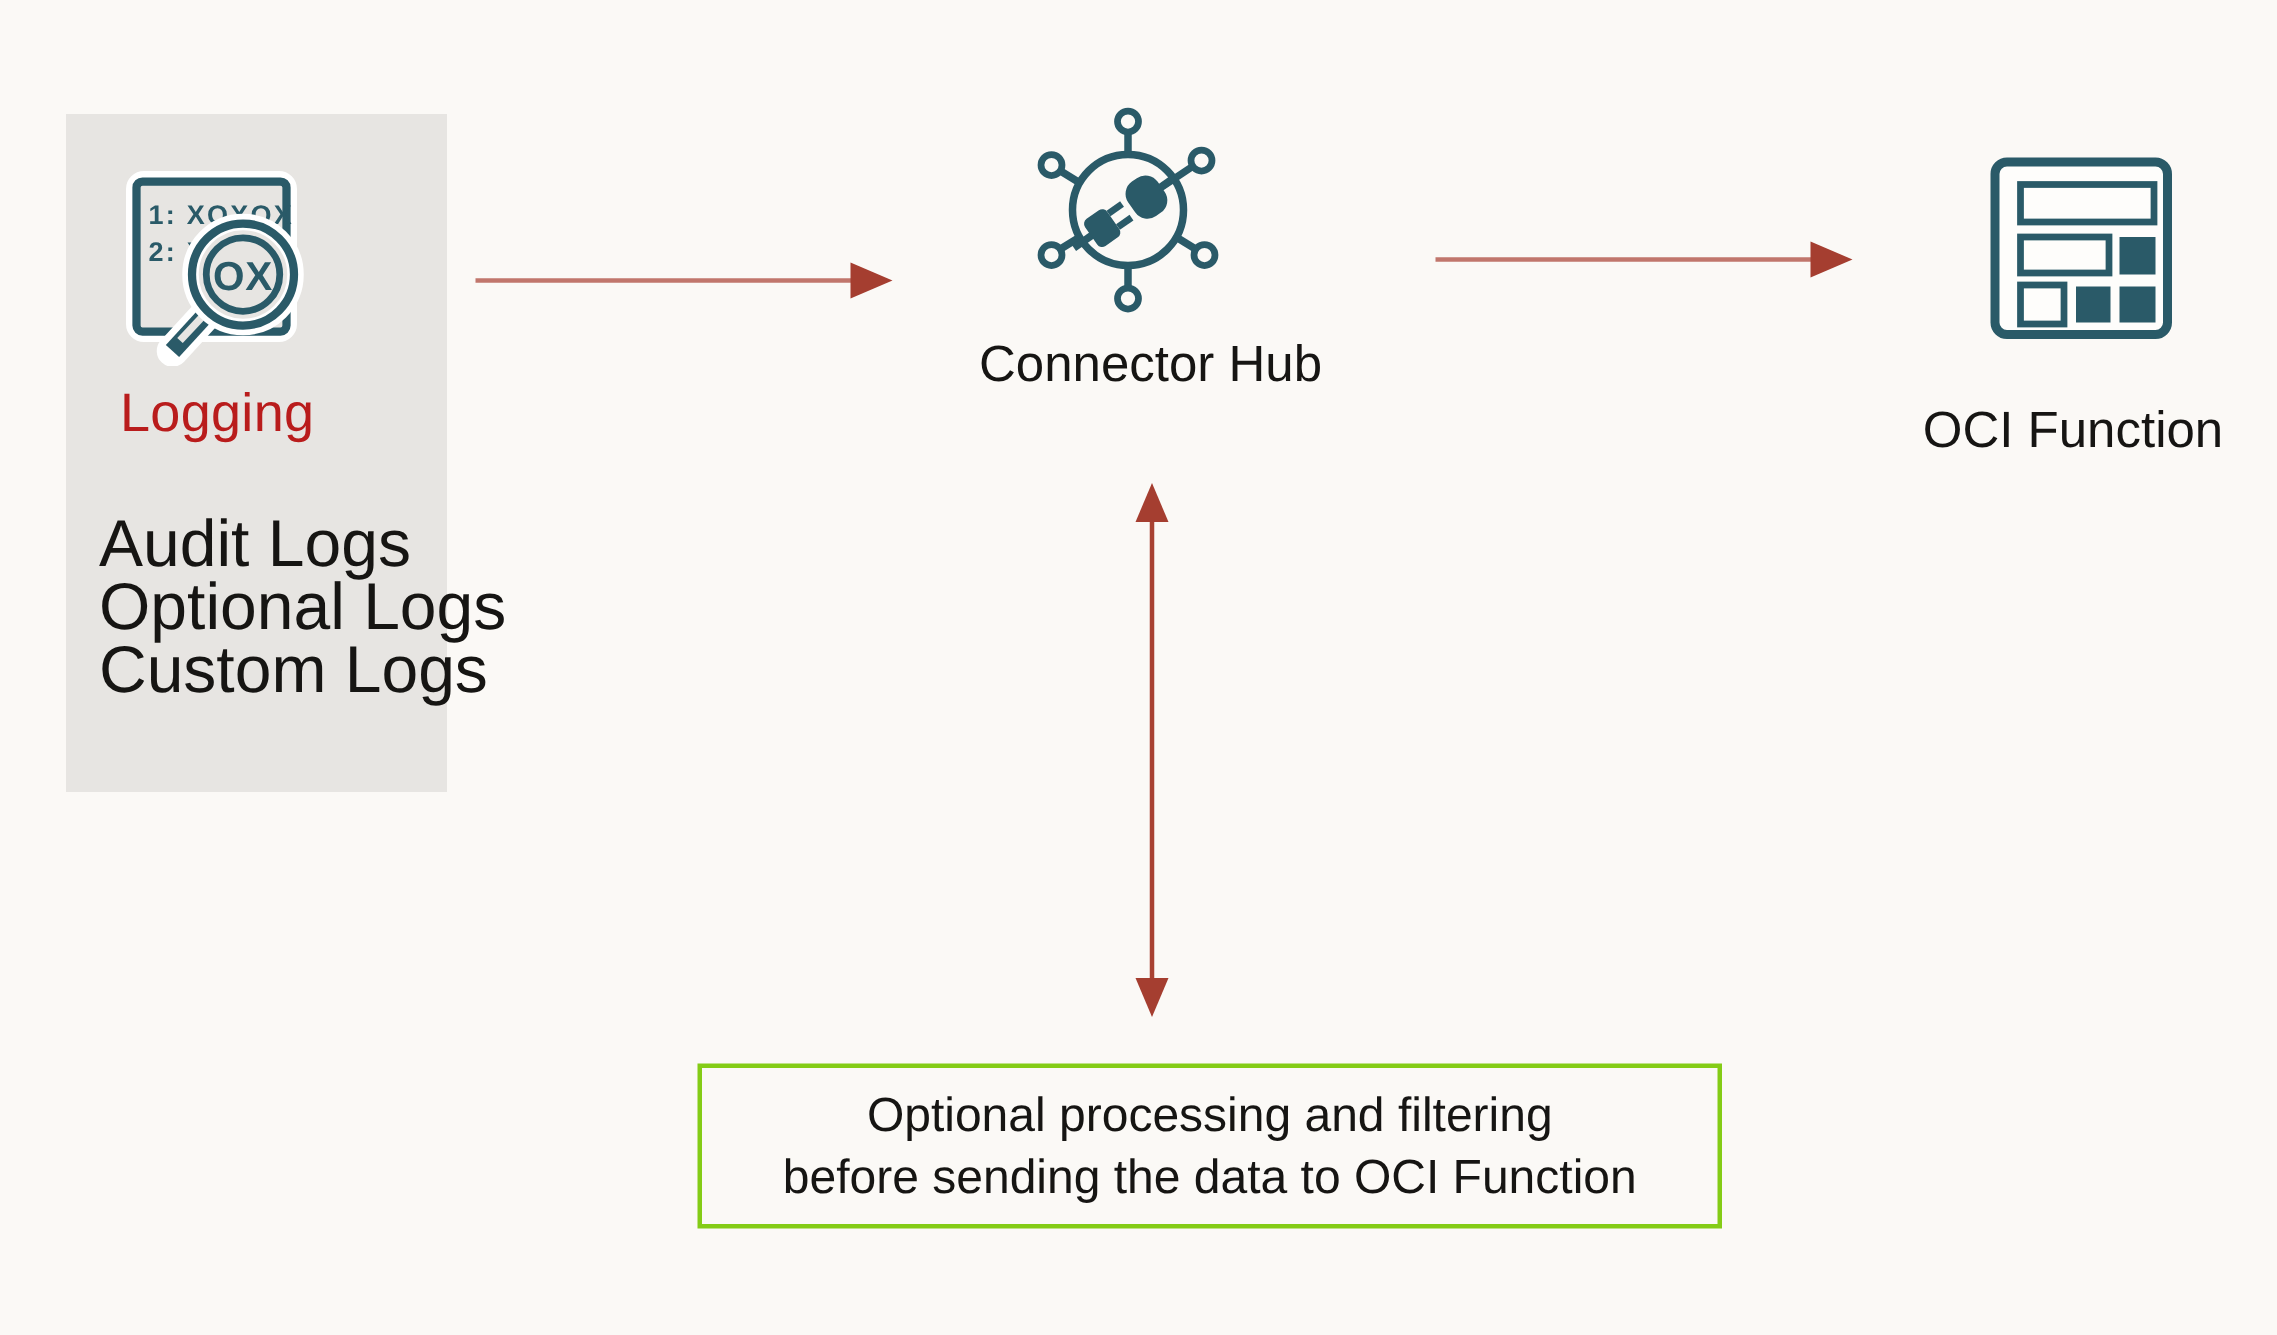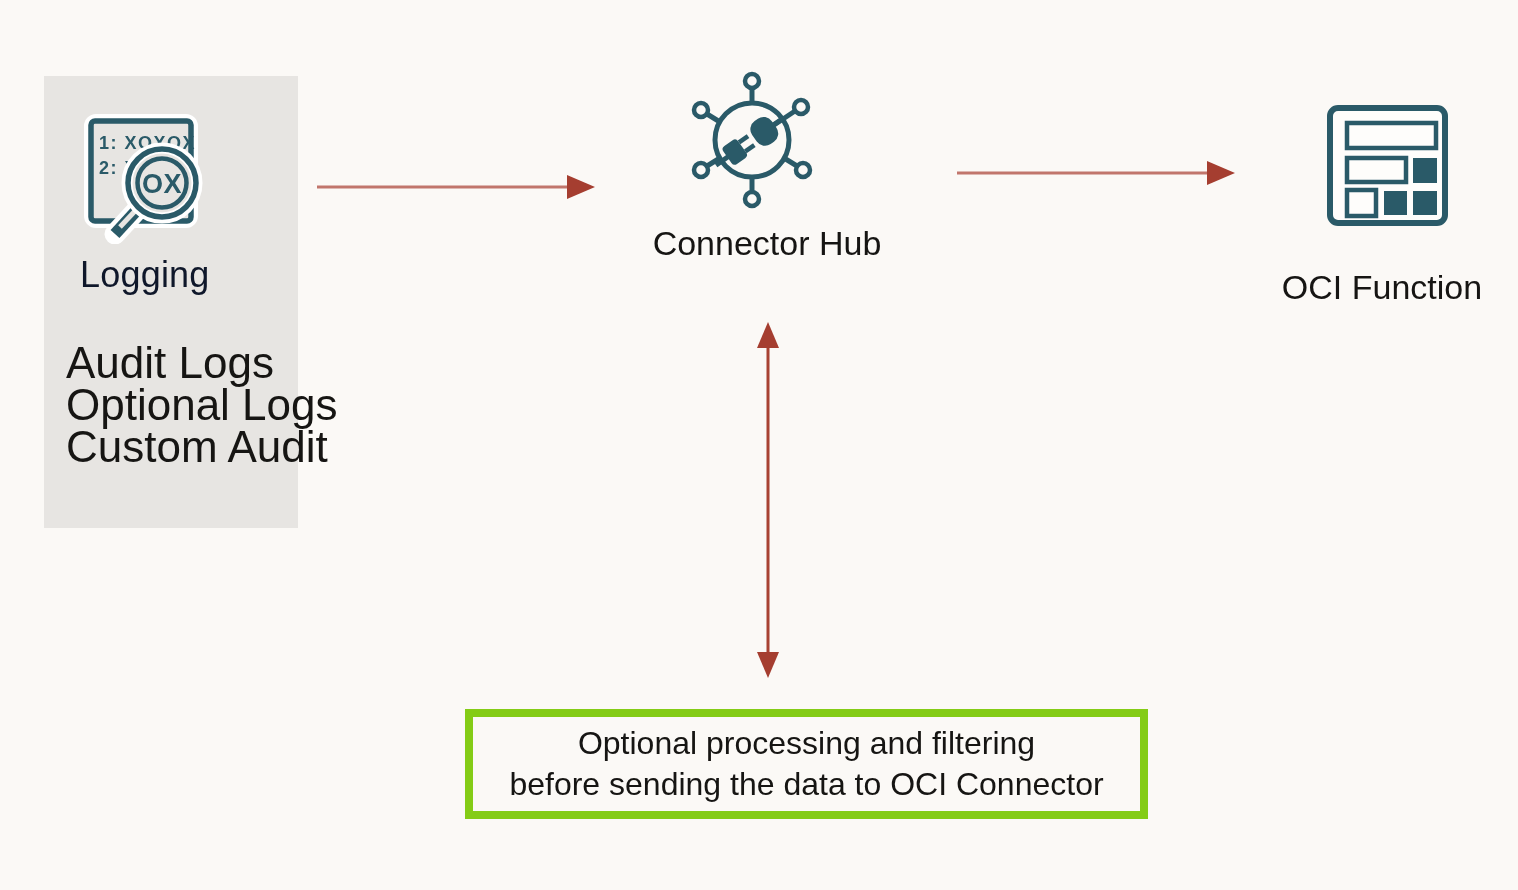--- a/index.html
+++ b/index.html
@@ -18,21 +18,21 @@
 
   
   .panel {
     left: 44px; top: 76px;
     width: 254px; height: 452px;
     background: #e7e5e2;
   }
   .panel-title {
     left: 80px; top: 254px;
     font-size: 36px;
-    color: #0f172a;
+    color: #b91c1c;
     letter-spacing: 0.2px;
   }
   .panel-items {
     left: 66px; top: 342px;
     font-size: 44px;
     line-height: 42px;
     color: #161513;
   }
 
   
@@ -51,21 +51,21 @@
 
   
   .arrow-1 { left: 315px; top: 172px; }
   .arrow-2 { left: 955px; top: 158px; }
   .arrow-v { left: 754px; top: 322px; }
 
   
   .note-box {
     left: 465px; top: 709px;
     width: 683px; height: 110px;
-    border: 8px solid #84cc16;
+    border: 3px solid #84cc16;
     box-sizing: border-box;
     background: #fbf9f6;
     display: flex;
     flex-direction: column;
     justify-content: center;
     align-items: center;
     font-size: 32px;
     line-height: 41px;
     color: #161513;
     text-align: center;
@@ -98,21 +98,21 @@
     <circle cx="86" cy="79" r="34" fill="none" stroke="#2a5a68" stroke-width="5.5"></circle>
     <circle cx="86" cy="79" r="24.5" fill="none" stroke="#2a5a68" stroke-width="4.5"></circle>
     <text x="86" y="89" font-size="27" font-weight="bold" fill="#2a5a68" text-anchor="middle" letter-spacing="0.5">OX</text>
   </svg>
 
   <div class="abs panel-title">Logging</div>
 
   <div class="abs panel-items">
     <div>Audit Logs</div>
     <div>Optional Logs</div>
-    <div>Custom Audit</div>
+    <div>Custom Logs</div>
   </div>
 
   <svg class="abs arrow-1" width="282" height="30" viewBox="0 0 282 30">
     <line x1="2" y1="15" x2="254" y2="15" stroke="#c1766c" stroke-width="3"></line>
     <polygon points="252,3 252,27 280,15" fill="#a53e30"></polygon>
   </svg>
 
   <svg class="abs hub-icon" width="140" height="140" viewBox="0 0 140 140">
     <g stroke="#2a5a68" fill="none">
       <circle cx="70" cy="70" r="37" stroke-width="5"></circle>
@@ -162,16 +162,16 @@
   <div class="abs node-label oci-label">OCI Function</div>
 
   <svg class="abs arrow-v" width="28" height="356" viewBox="0 0 28 356">
     <line x1="14" y1="22" x2="14" y2="334" stroke="#a84232" stroke-width="3"></line>
     <polygon points="14,0 3,26 25,26" fill="#a53e30"></polygon>
     <polygon points="14,356 3,330 25,330" fill="#a53e30"></polygon>
   </svg>
 
   <div class="abs note-box">
     <div>Optional processing and filtering</div>
-    <div>before sending the data to OCI Connector</div>
+    <div>before sending the data to OCI Function</div>
   </div>
 
 </div>
 
 </body></html>

